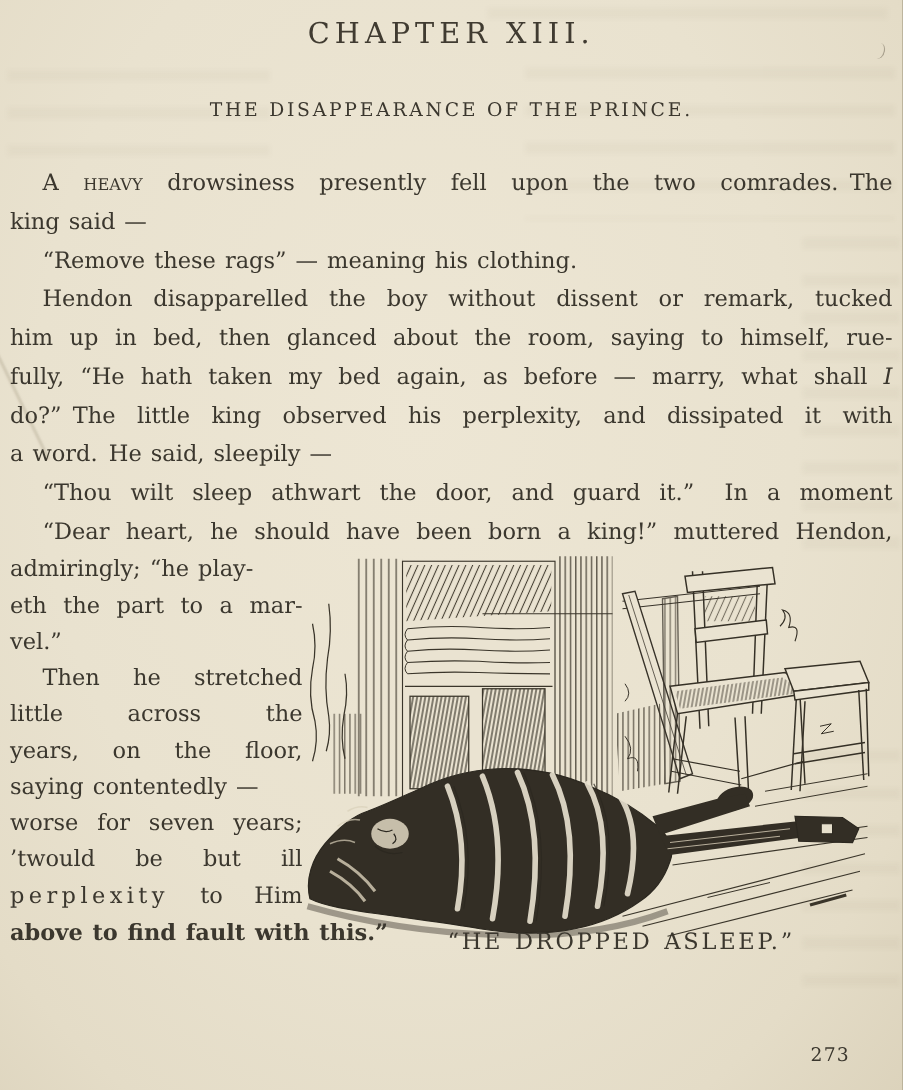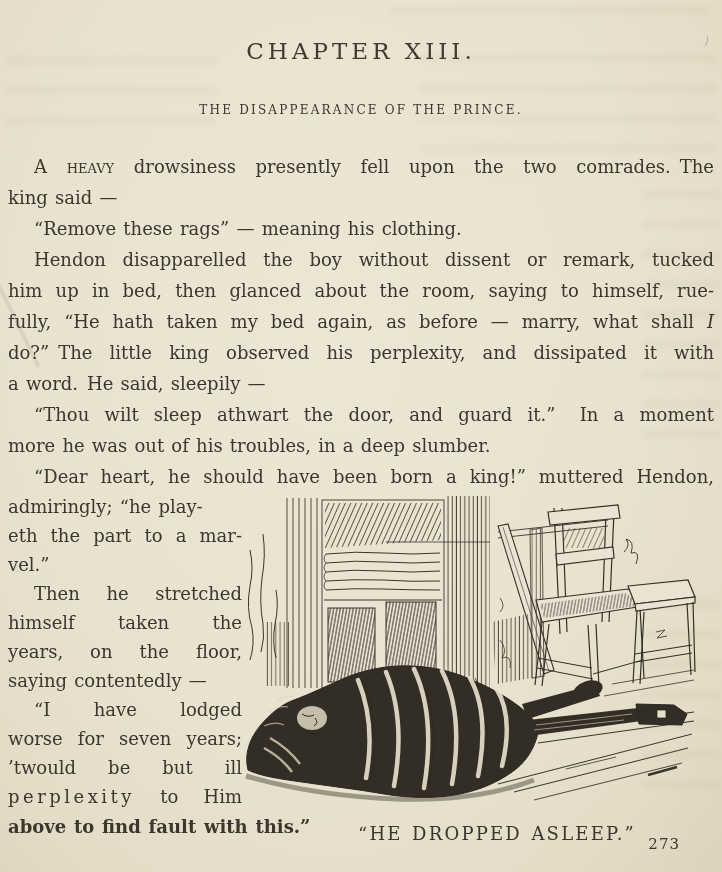--- a/index.html
+++ b/index.html
@@ -13,23 +13,23 @@
     background:repeating-linear-gradient(180deg, rgba(125,112,84,.12) 0 9px, rgba(0,0,0,0) 9px 30px);}
   .g1{top:6px;left:390px;width:320px;height:26px;}
   .g2{top:56px;left:6px;width:210px;height:80px;}
   .g3{top:54px;left:420px;width:296px;height:122px;}
   .g4{top:190px;left:642px;width:78px;height:260px;}
   .g5{top:600px;left:642px;width:78px;height:200px;}
   .crease{position:absolute;left:-26px;top:232px;width:150px;height:2px;
     background:rgba(110,100,76,.25);transform:rotate(64deg);transform-origin:left top;filter:blur(1px);}
   .speck{position:absolute;top:34px;right:14px;width:9px;height:13px;
     border-right:1.6px solid rgba(70,62,48,.38);border-radius:50%;transform:rotate(14deg);}
-  .inner{position:absolute;inset:0;padding:8px;box-sizing:border-box;margin-top:24px;}
+  .inner{position:absolute;inset:0;padding:8px;box-sizing:border-box;}
   h1{margin:6px 0 0;text-align:center;font-weight:normal;font-size:23px;letter-spacing:4px;color:#403b31;}
-  .subtitle{margin-top:39px;text-align:center;font-size:12px;letter-spacing:2.2px;color:#3b372e;}
+  .subtitle{margin-top:39px;text-align:center;font-size:15px;letter-spacing:2.2px;color:#3b372e;}
   .body{margin-top:34px;font-size:18px;line-height:31px;word-spacing:1.5px;}
   .line{min-height:31px;}
   .jfy{text-align:justify;text-align-last:justify;text-justify:inter-word;}
   .ind{padding-left:26px;}
   .sc{font-variant:small-caps;}
   .it{font-style:italic;}
   .wrap{position:relative;}
   .leftcol{width:234px;line-height:29px;}
   .leftcol .line{min-height:29px;}
   .illus{position:absolute;left:228px;top:-20px;width:460px;height:340px;}
@@ -64,35 +64,33 @@
 
       <div class="line ind">“Remove these rags” — meaning his clothing.</div>
 
       <div class="line jfy ind">Hendon disapparelled the boy without dissent or remark, tucked</div>
       <div class="line jfy">him up in bed, then glanced about the room, saying to himself, rue-</div>
       <div class="line jfy"><span>fully, “He hath taken my bed again, as before — marry, what shall </span><span class="it">I</span></div>
       <div class="line jfy">do?” The little king observed his perplexity, and dissipated it with</div>
       <div class="line">a word. He said, sleepily —</div>
 
       <div class="line jfy ind">“Thou wilt sleep athwart the door, and guard it.”  In a moment</div>
-      <div class="line">more he was out of his troubles, in a deep slumber.</div>
 
       <div class="line jfy ind">“Dear heart, he should have been born a king!” muttered Hendon,</div>
 
       <div class="wrap">
 
         <div class="leftcol">
           <div class="line">admiringly; “he play-</div>
           <div class="line jfy">eth the part to a mar-</div>
           <div class="line">vel.”</div>
           <div class="line jfy ind">Then he stretched</div>
-          <div class="line jfy">himself taken the</div>
+          <div class="line jfy">little across the</div>
           <div class="line jfy">years, on the floor,</div>
           <div class="line">saying contentedly —</div>
-          <div class="line jfy ind">“I have lodged</div>
           <div class="line jfy">worse for seven years;</div>
           <div class="line jfy">’twould be but ill</div>
           <div class="line jfy"><span class="lspace">perplexity</span><span> to Him</span></div>
         </div>
 
         <svg class="illus" viewBox="0 0 460 340" role="img" aria-label="A man lies asleep on the floor across a doorway, wrapped in a striped cloak, beside a wooden chair and stool.">
           <defs>
             <pattern id="hv6" width="6" height="10" patternUnits="userSpaceOnUse">
                 <path d="M3 0V10" stroke="#403a2e" stroke-width="0.9"></path>
               </pattern>

